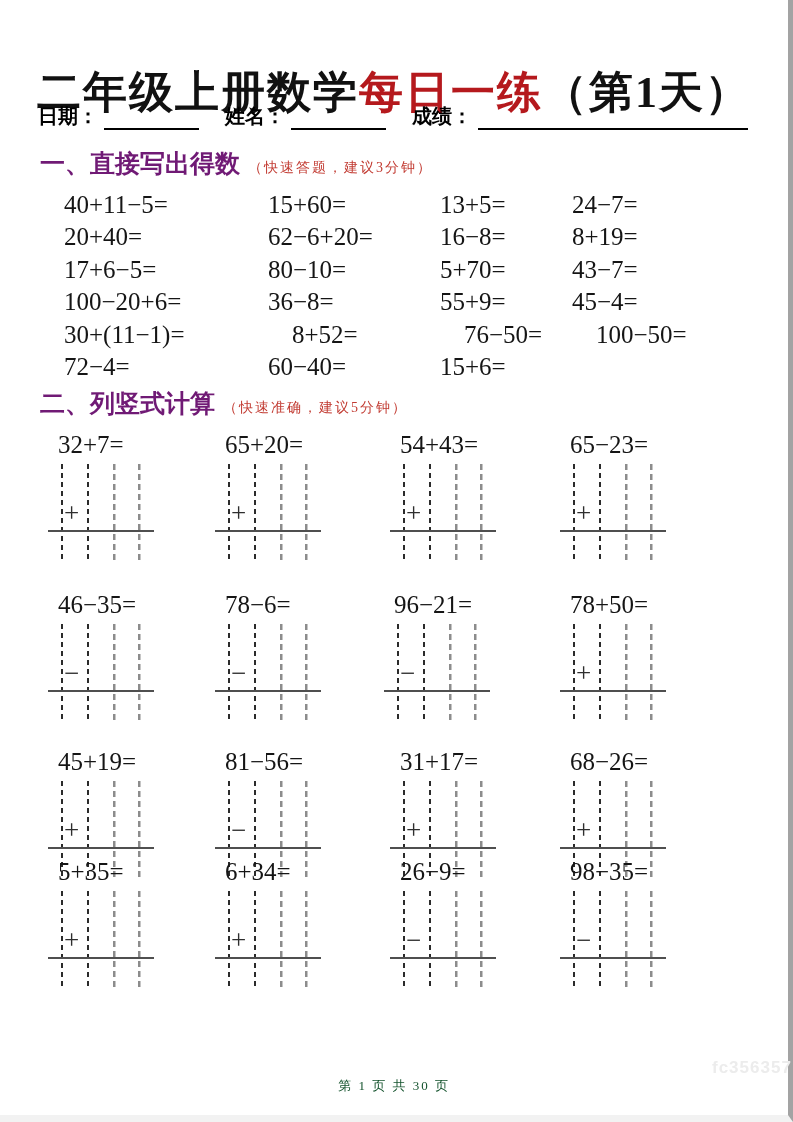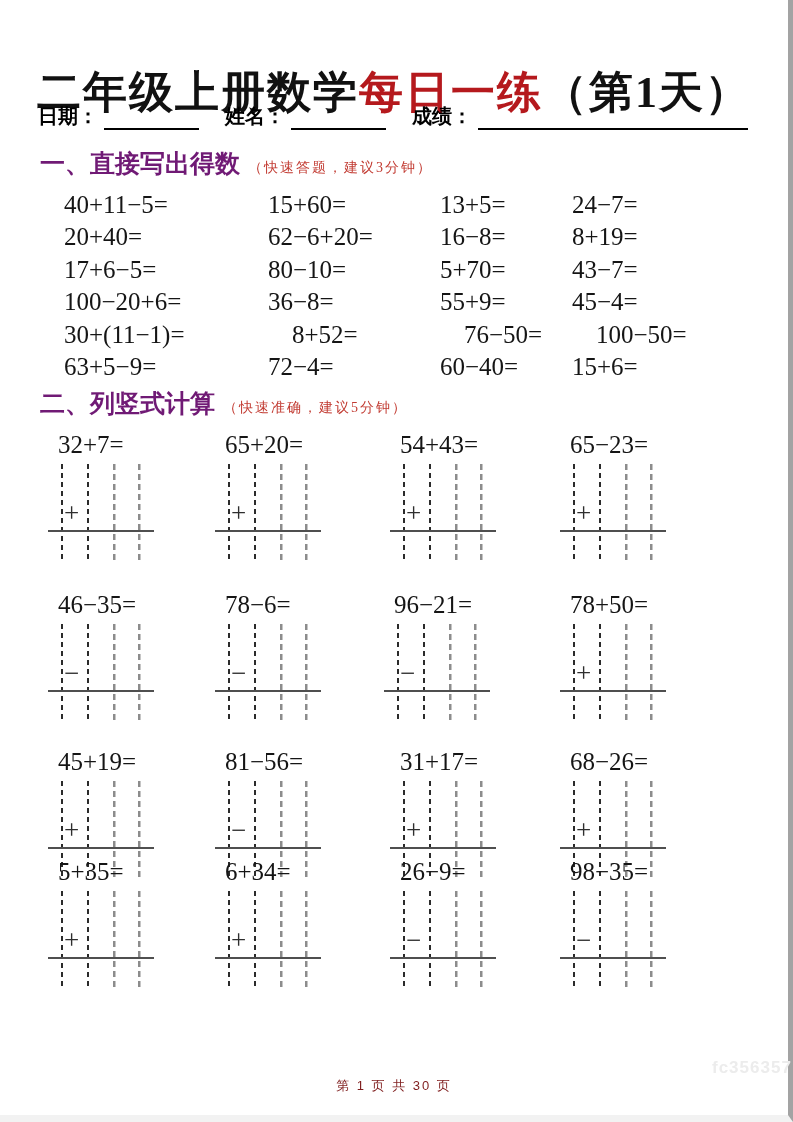--- a/index.html
+++ b/index.html
@@ -50,22 +50,22 @@
       repeating-linear-gradient(to bottom,#8c8c8c 0 6px,transparent 6px 10px),
       repeating-linear-gradient(to bottom,#8c8c8c 0 6px,transparent 6px 10px);
     background-size:100% 2px,2px 100%,2px 100%,2.5px 100%,2.5px 100%;
     background-position:0 66px,13px 0,39px 0,65px 0,90px 0;
     background-repeat:no-repeat;}
   .sign{position:absolute;left:16px;top:34px;font-size:27px;color:#2e2e2e;
         font-family:"Liberation Serif",serif;}
 
   
   .footer{position:absolute;top:1077px;left:0;width:100%;text-align:center;
-          font-family:Liberation Sans, sans-serif;font-size:13px;
-          letter-spacing:2px;color:#7f1d1d;}
+          font-family:Liberation Serif, serif;font-size:13px;
+          letter-spacing:2px;color:#14532d;}
   .wm{position:absolute;left:712px;top:1058px;
       font-family:"Liberation Sans",sans-serif;font-weight:bold;
       font-size:17px;color:#ececec;letter-spacing:1px;}
 </style>
 </head>
 <body>
 
 <div class="page">
 
   <h1 class="title"><span>二年级上册数学</span><span class="red">每日一练</span><span>（第1天）</span></h1>
@@ -104,21 +104,20 @@
     <div>5+70=</div>
     <div>43−7=</div>
     <div>100−20+6=</div>
     <div>36−8=</div>
     <div>55+9=</div>
     <div>45−4=</div>
     <div>30+(11−1)=</div>
     <div class="ind">8+52=</div>
     <div class="ind">76−50=</div>
     <div class="ind">100−50=</div>
-    <div>63+5−9=</div>
     <div>72−4=</div>
     <div>60−40=</div>
     <div>15+6=</div>
   </div>
 
   <div class="sechead" id="sec2head">
     <span class="ht">二、列竖式计算</span>
     <span class="note">（快速准确，建议5分钟）</span>
   </div>
 

